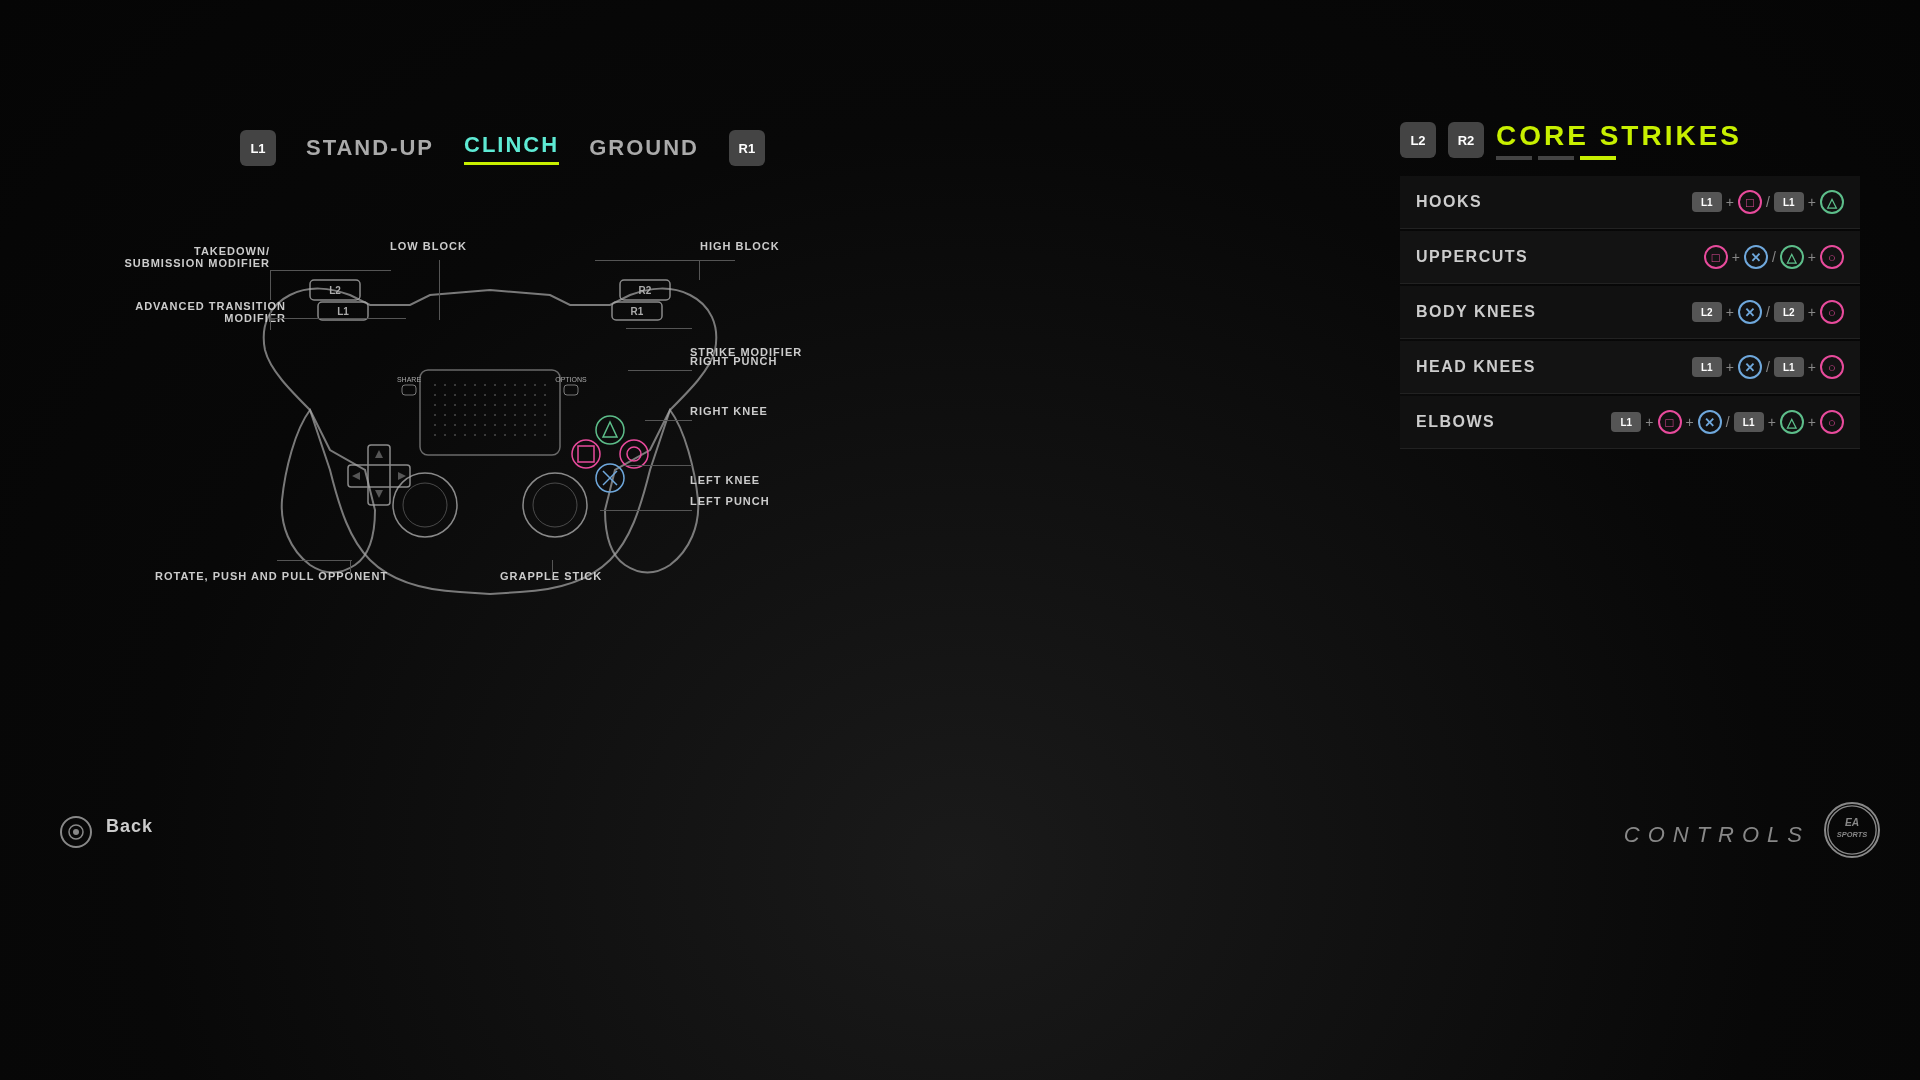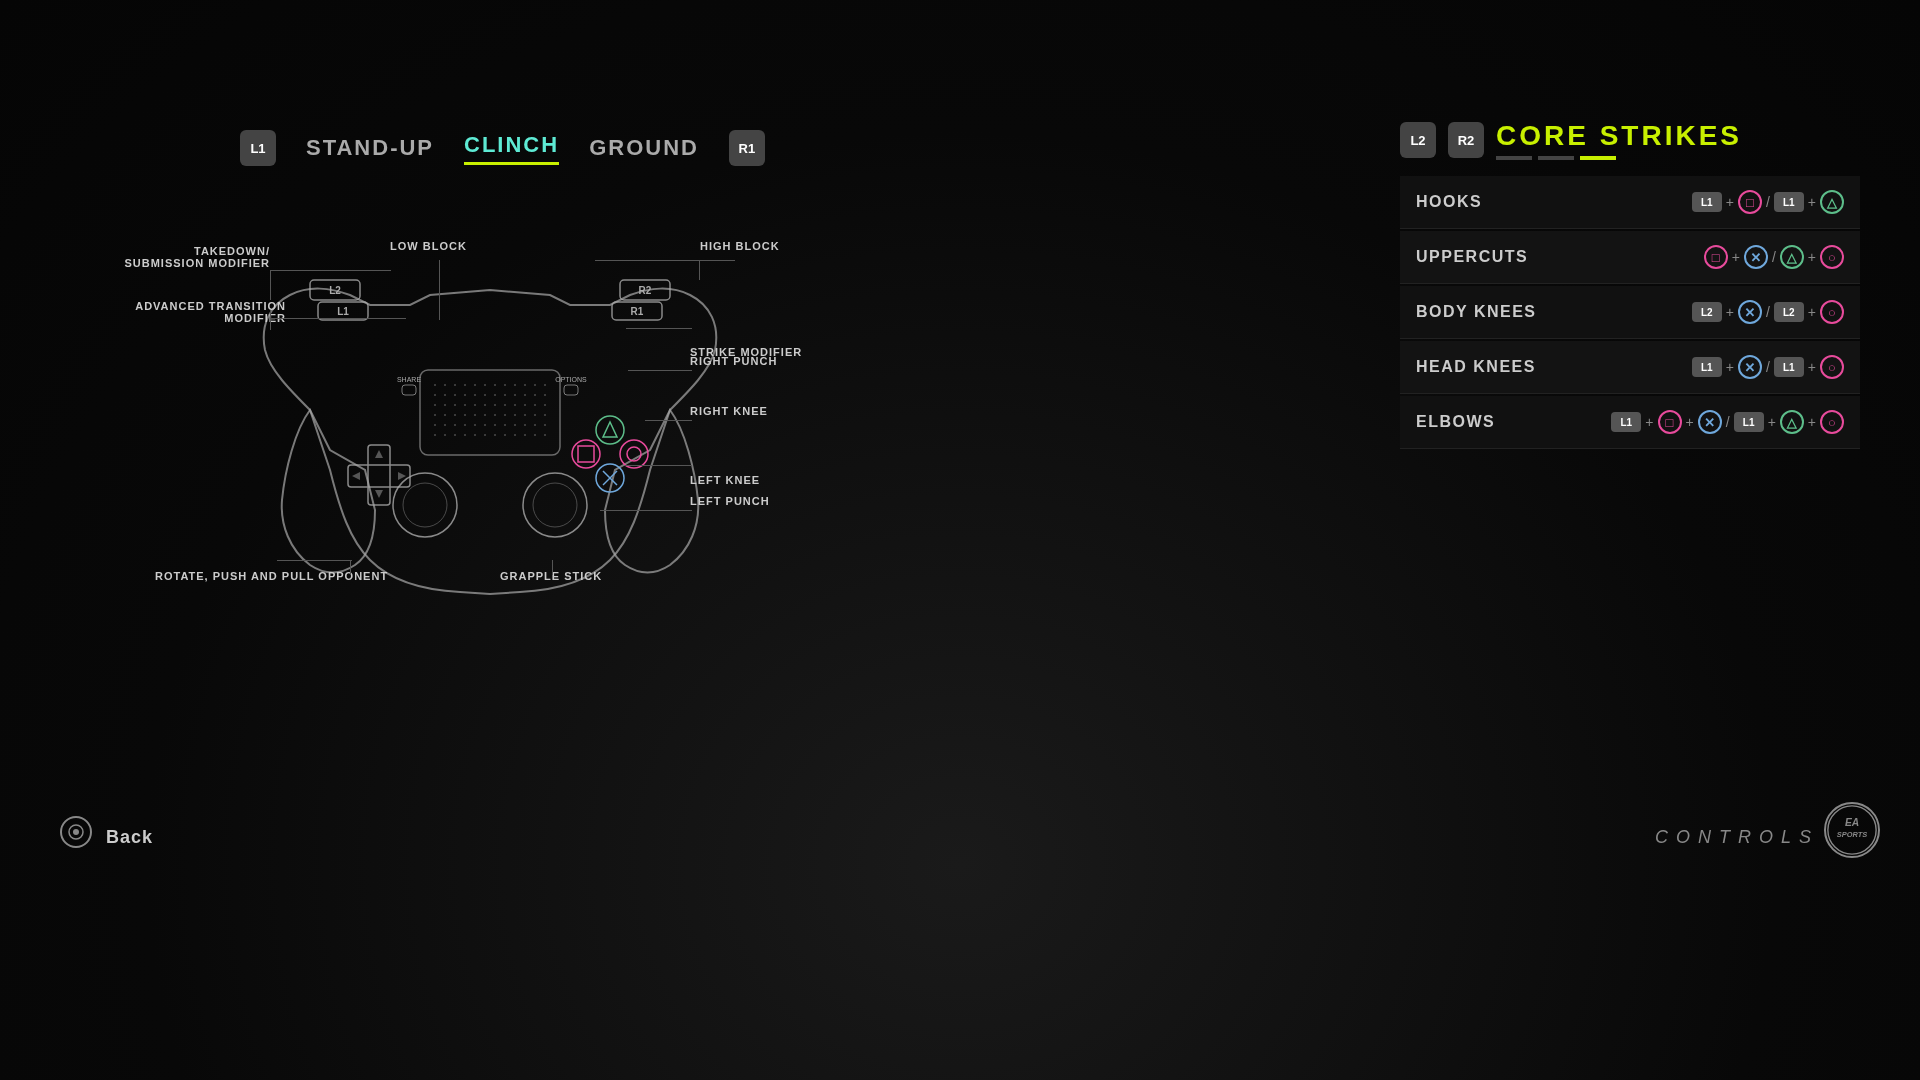--- a/index.html
+++ b/index.html
@@ -185,21 +185,21 @@
       color: #888;
       font-size: 14px;
     }
 
     
     .bottom-bar {
       position: absolute;
       bottom: 40px;
       left: 60px;
       display: flex;
-      align-items: flex-end;
+      align-items: flex-start;
       gap: 14px;
     }
 
     .back-icon {
       width: 32px;
       height: 32px;
       border-radius: 50%;
       border: 2px solid #888;
       display: flex;
       align-items: center;
@@ -212,23 +212,23 @@
       color: #ccc;
       font-size: 18px;
       font-weight: bold;
       letter-spacing: 1px;
     }
 
     
     .controls-label {
       position: absolute;
       bottom: 40px;
-      right: 101px;
+      right: 110px;
       color: #888;
-      font-size: 18px;
+      font-size: 22px;
       letter-spacing: 8px;
       font-style: italic;
     }
 
     .ea-logo {
       position: absolute;
       bottom: 30px;
       right: 40px;
       width: 56px;
       height: 56px;

